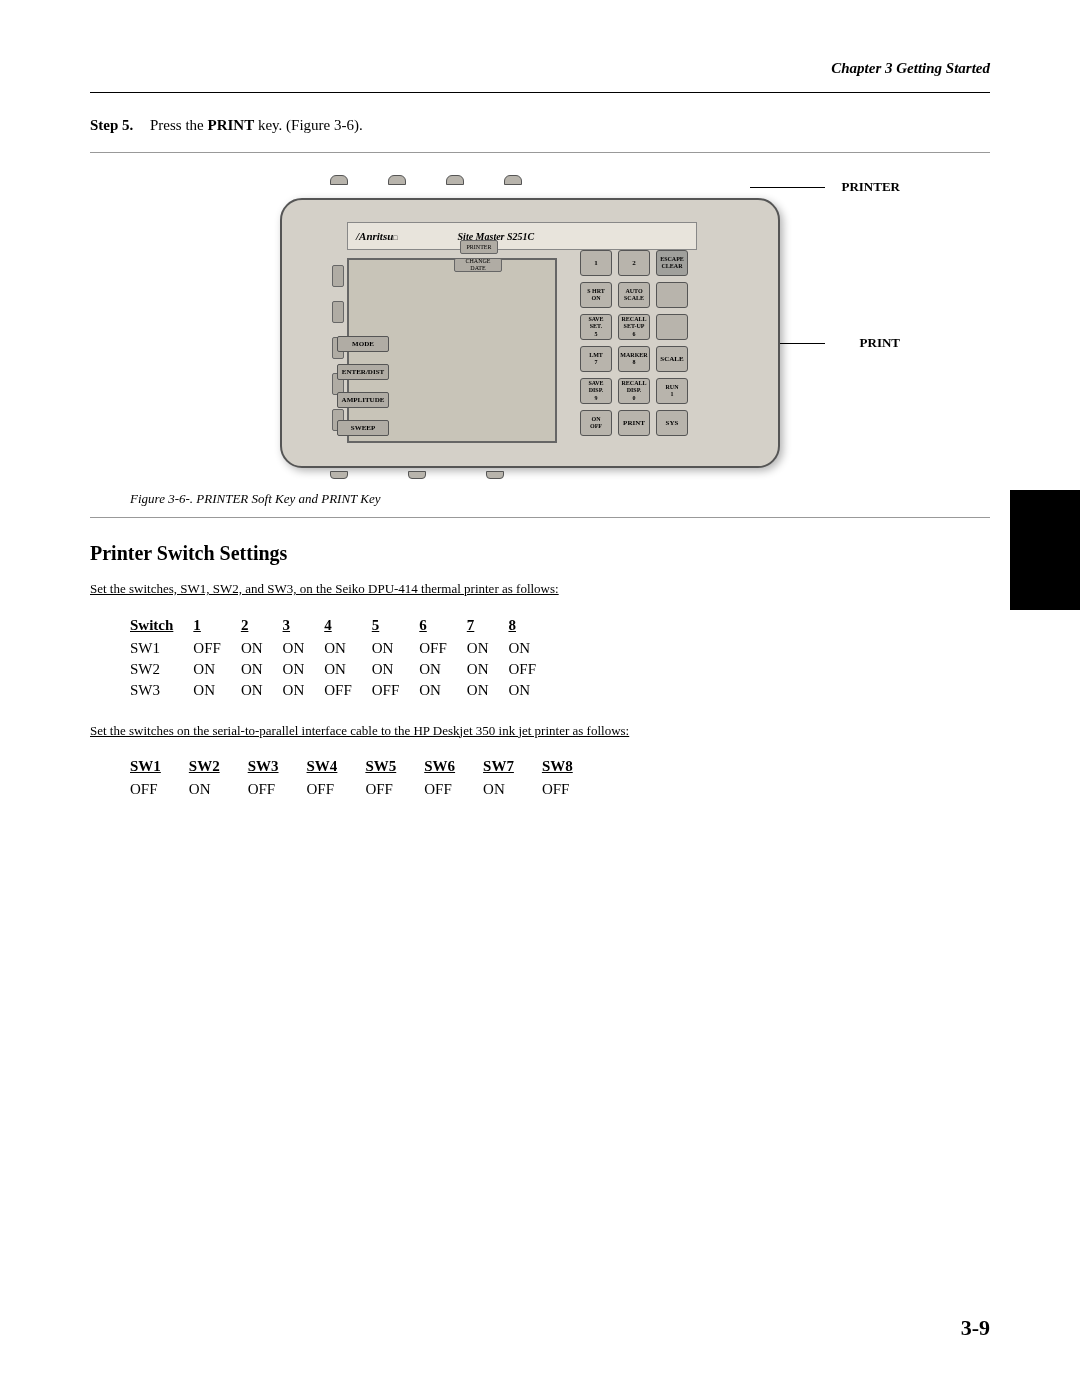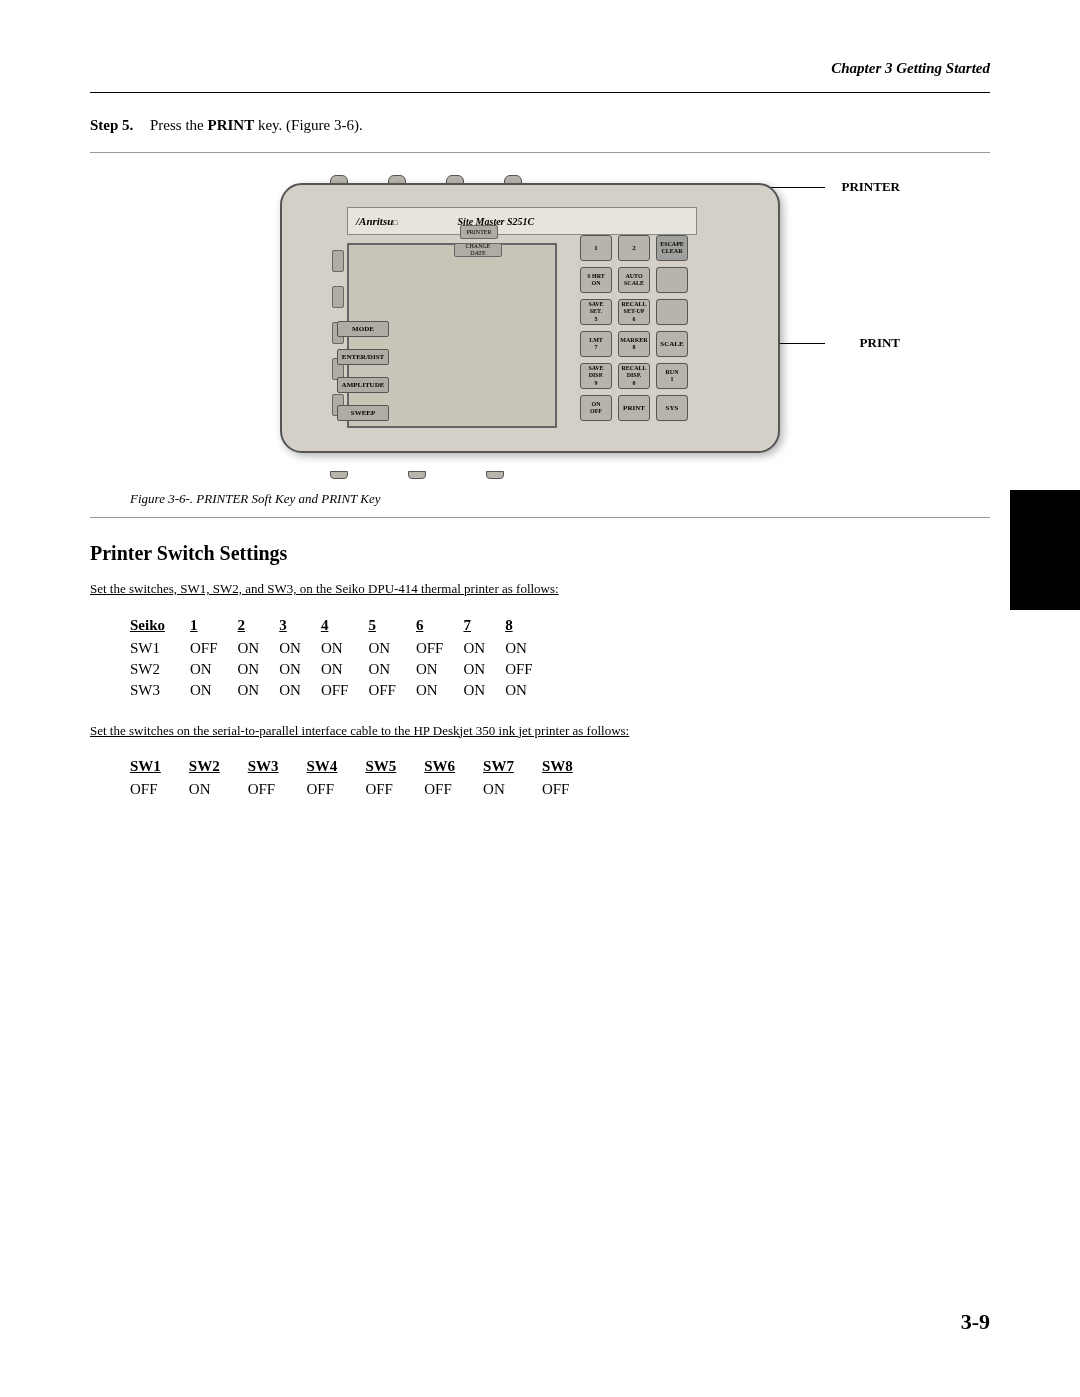--- a/index.html
+++ b/index.html
@@ -78,21 +78,21 @@
     
     .device-wrapper {
       position: relative;
       width: 580px;
       height: 310px;
     }
 
     .device-body {
       position: absolute;
       left: 30px;
-      top: 10px;
+      top: 25px;
       width: 500px;
       height: 270px;
       background: #d4d0c8;
       border-radius: 22px;
       border: 2.5px solid #555;
       box-shadow: 3px 3px 8px rgba(0,0,0,0.3);
     }
 
     
     .anritsu-header {
@@ -310,21 +310,21 @@
     }
 
     .sw-table td {
       padding: 2px 28px 2px 0;
       text-align: left;
     }
 
     
     .page-number {
       position: absolute;
-      bottom: 62px;
+      bottom: 56px;
       right: 90px;
       font-size: 22px;
       font-weight: bold;
       margin-top: 24px;
     }
 
     
     .corner-black {
       position: absolute;
       right: 0;
@@ -492,21 +492,21 @@
 
   <div class="corner-black"></div>
 
   <div class="section-heading">Printer Switch Settings</div>
 
   <p class="body-text">Set the switches, SW1, SW2, and SW3, on the Seiko DPU-414 thermal printer as follows:</p>
 
   <table class="switch-table">
     <thead>
       <tr>
-        <th>Seiko</th>
+        <th>Switch</th>
         <th>1</th>
         <th>2</th>
         <th>3</th>
         <th>4</th>
         <th>5</th>
         <th>6</th>
         <th>7</th>
         <th>8</th>
       </tr>
     </thead>

